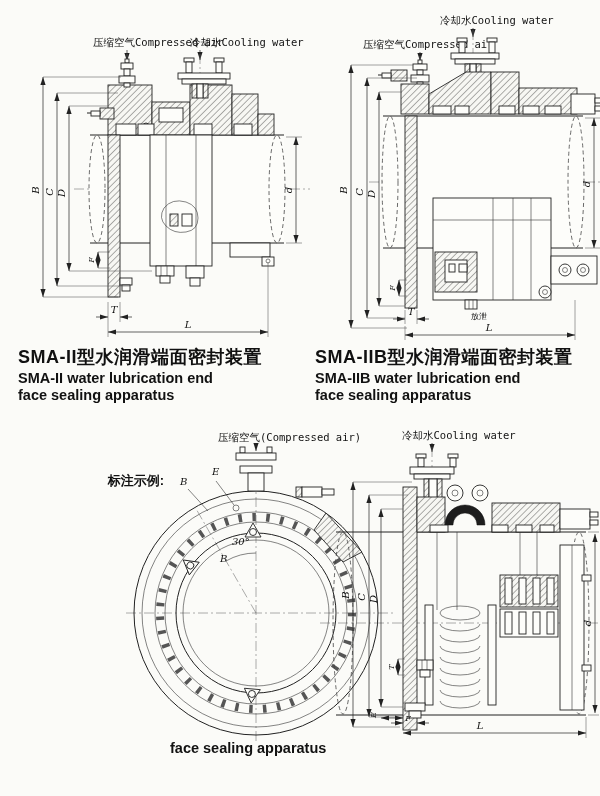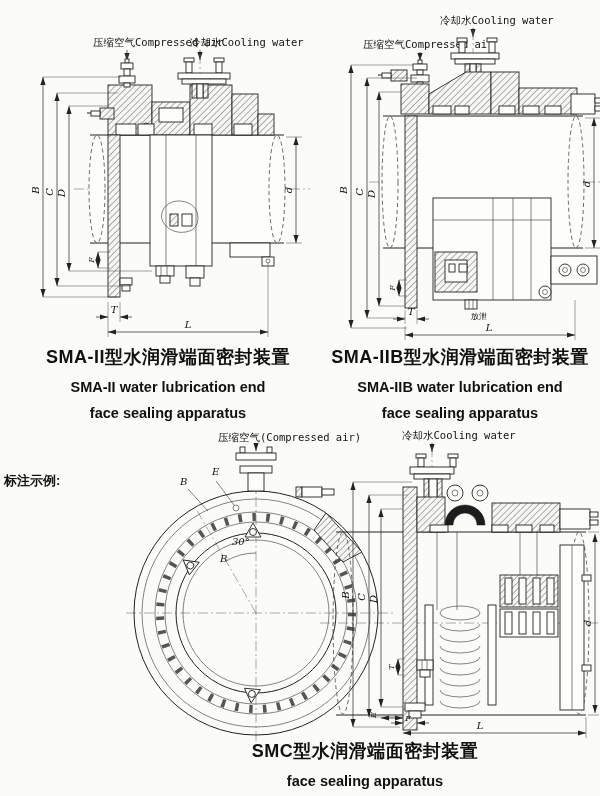--- a/index.html
+++ b/index.html
@@ -15,24 +15,24 @@
   .hat{fill:url(#hat);stroke:#222;stroke-width:.9}
   .blk{fill:#1d1d1d;stroke:#111;stroke-width:.5}
   .dim{stroke:#222;stroke-width:.7;fill:none;marker-start:url(#ar);marker-end:url(#ar)}
   .dime{stroke:#222;stroke-width:.7;fill:none;marker-end:url(#ar)}
   .ext{stroke:#555;stroke-width:.55;fill:none}
   .dl{font:italic 10px "DejaVu Serif",serif;fill:#111}
   .dls{font:italic 8px "DejaVu Serif",serif;fill:#111}
   .al{font:10.5px "DejaVu Sans Mono",monospace;fill:#111}
   .als{font:8px "DejaVu Sans Mono",monospace;fill:#111}
   
-  .cap{position:absolute;text-align:center;}
+  .cap{position:absolute;}
   .cap-zh{font:700 18px "Liberation Sans",sans-serif;letter-spacing:.5px}
-  .cap-en{font:700 14.5px "Liberation Sans",sans-serif;margin-top:10px}
-  .note{position:absolute;font:700 13px "Liberation Sans",sans-serif;line-height:25px;text-align:left}
+  .cap-en{font:700 14.5px "Liberation Sans",sans-serif;margin-top:1px}
+  .note{position:absolute;font:700 13px "Liberation Sans",sans-serif;line-height:25px;text-align:right}
 </style>
 </head>
 <body>
 
 <div id="sheet">
 
 <svg class="dwg" style="left:18px;top:30px" width="300" height="316" viewBox="0 0 300 316">
   <defs>
     <pattern id="hat" width="4.5" height="4.5" patternUnits="userSpaceOnUse" patternTransform="rotate(45)">
       <rect width="4.5" height="4.5" fill="#f7f7f3"></rect>
@@ -479,17 +479,16 @@
 
       <line class="ext" x1="588" y1="107" x2="599" y2="107"></line>
       <line class="ext" x1="588" y1="290" x2="599" y2="290"></line>
       <line class="dim" x1="595" y1="109" x2="595" y2="288"></line>
       <text class="dl" transform="rotate(-90 591 198)" x="591" y="198" text-anchor="middle">d</text>
     </g>
   </g>
 </svg>
 
 <div class="cap" style="left:170px;top:739px;width:390px">
-  <div class="cap-zh">SMC型水润滑端面密封装置</div>
   <div class="cap-en">face sealing apparatus</div>
 </div>
 
 </div>
 
 </body></html>

